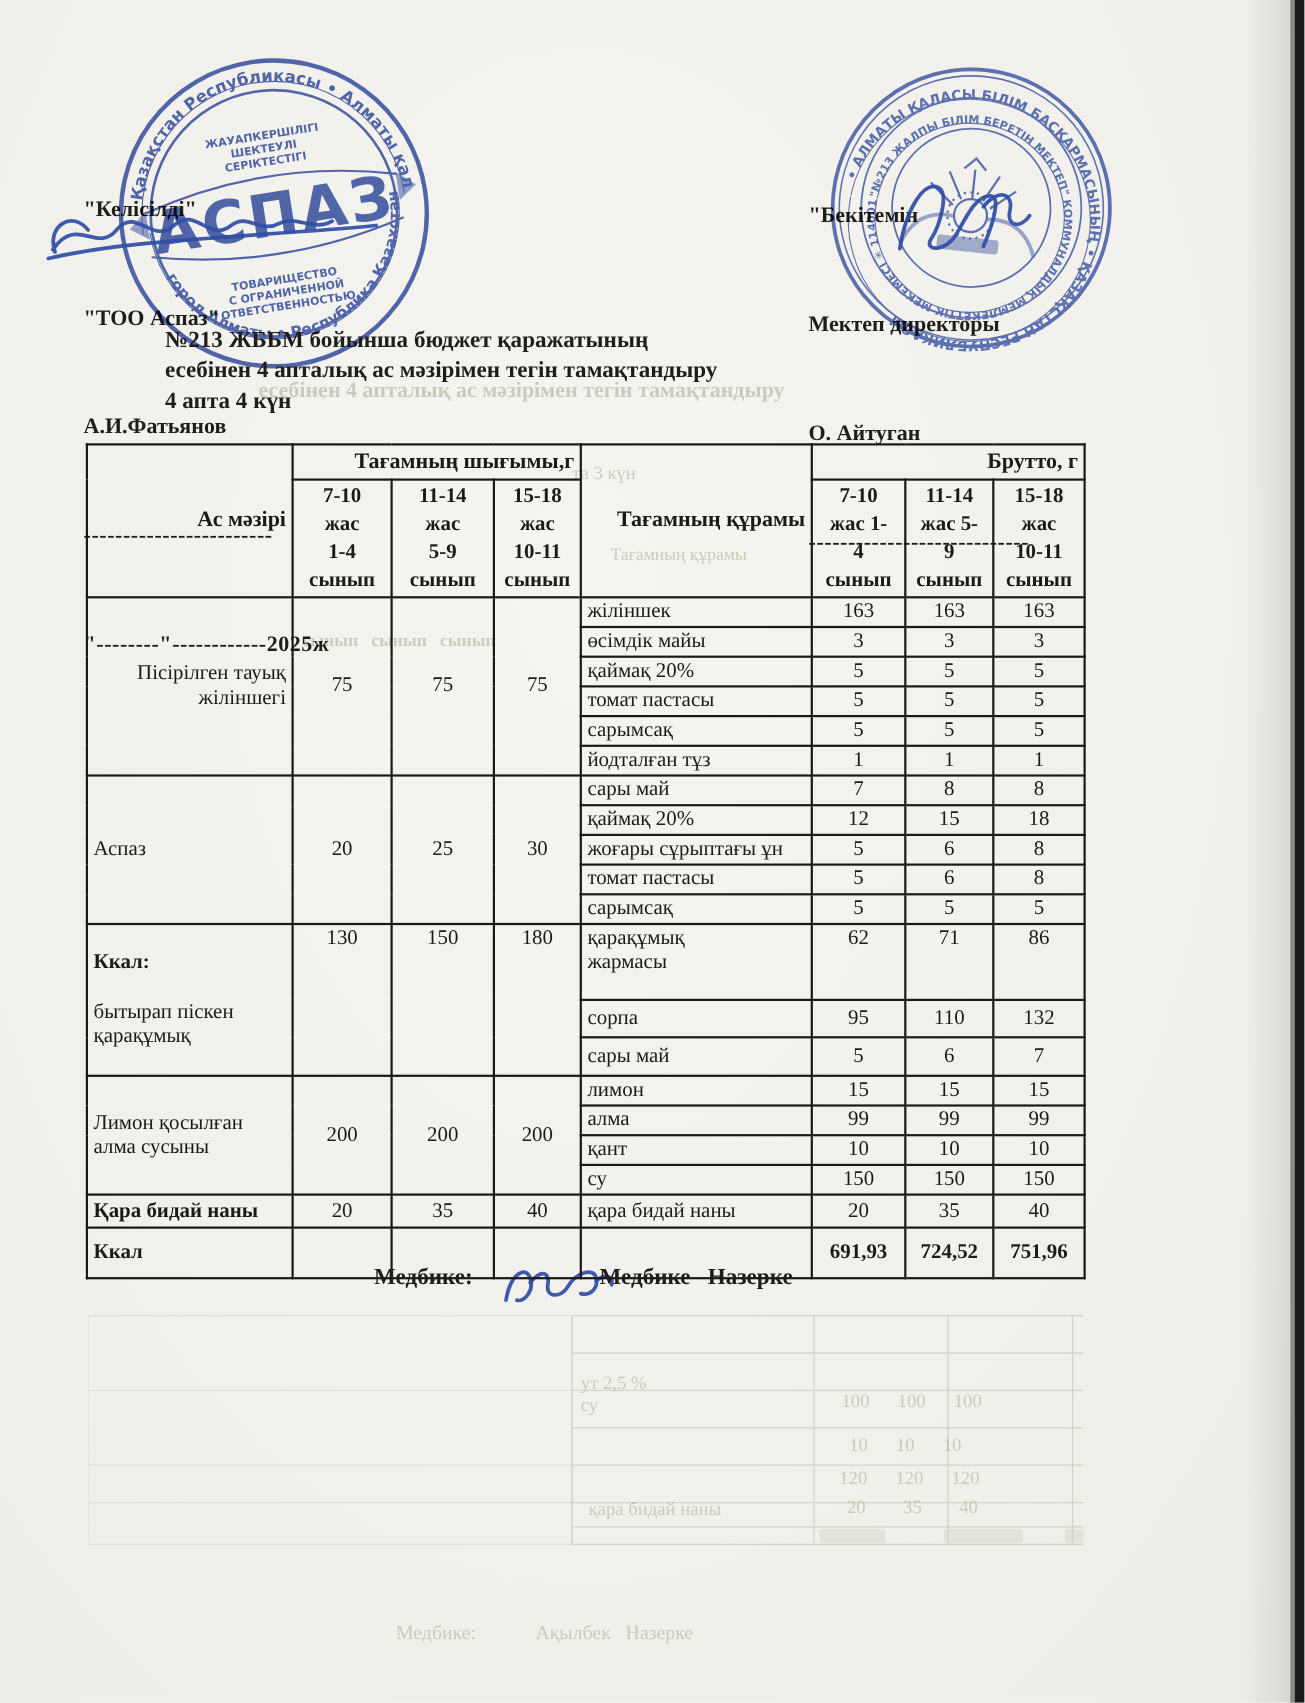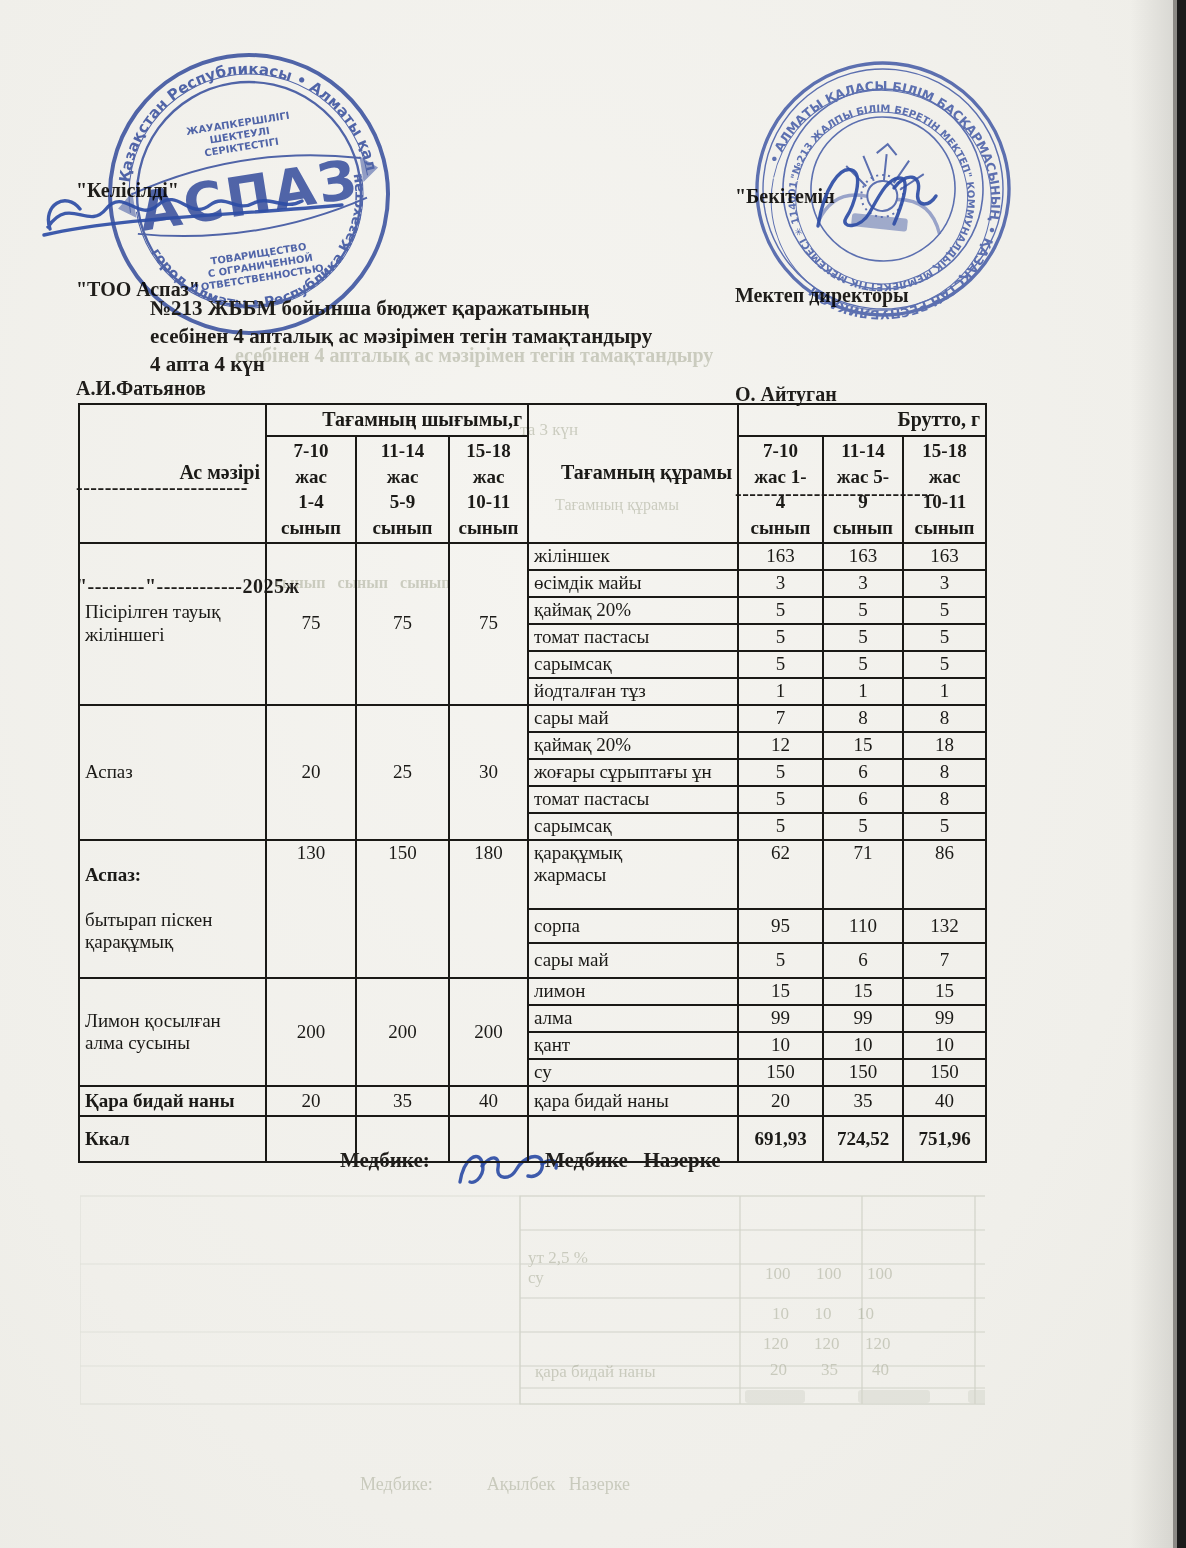--- a/index.html
+++ b/index.html
@@ -23,21 +23,21 @@
 
   
   table.menu{position:absolute;left:78px;top:403px;width:907px;border-collapse:collapse;
              table-layout:fixed;background:transparent;}
   table.menu td{border:2px solid #1a1916;padding:1px 5px;font-size:19px;line-height:1.18;
                 color:#1b1a17;overflow:hidden;vertical-align:middle;}
   table.menu td.hdr{font-weight:bold;text-align:right;font-size:20px;}
   table.menu td.age{font-weight:bold;text-align:center;font-size:19px;white-space:pre-line;line-height:1.35;}
   table.menu td.ing{text-align:left;white-space:nowrap;}
   table.menu td.num{text-align:center;}
-  table.menu td.dish{text-align:left;white-space:pre-line;}
+  table.menu td.dish{text-align:right;white-space:pre-line;}
   table.menu td.dishL{text-align:left;white-space:pre-line;}
   table.menu td.top{vertical-align:top;}
   tr.h32{height:32px;}tr.h106{height:106px;}tr.h27{height:27px;}tr.h54{height:54px;}
   tr.h30{height:30px;}tr.h34{height:46px;}
 
   
   .sig{position:absolute;pointer-events:none;}
   .sig path{fill:none;stroke:#2e4da5;stroke-width:3.4;stroke-linecap:round;opacity:.92;}
 
   
@@ -302,21 +302,21 @@
   </tr>
   <tr class="h27">
     <td class="ing">сарымсақ</td>
     <td class="num">5</td>
     <td class="num">5</td>
     <td class="num">5</td>
   </tr>
 
   <tr class="h54">
     <td class="dishL top" rowspan="3">
-      <span class="b" style="display:block;">Аспаз:</span>
+      <span class="b" style="display:block;">Ккал:</span>
       <span class="pre" style="display:block;">бытырап піскен
 қарақұмық</span>
     </td>
     <td class="num top" rowspan="3">130</td>
     <td class="num top" rowspan="3">150</td>
     <td class="num top" rowspan="3">180</td>
     <td class="ing pre top" style="white-space:pre-line;">қарақұмық
 жармасы</td>
     <td class="num top">62</td>
     <td class="num top">71</td>

